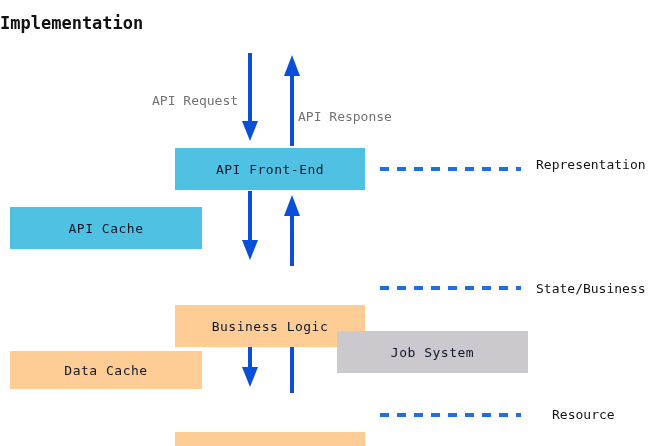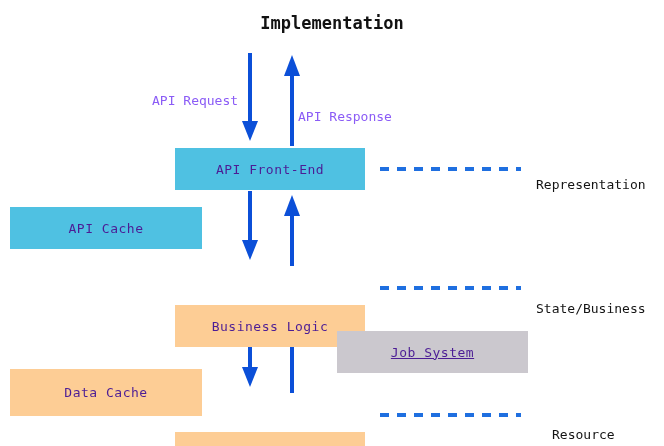--- a/index.html
+++ b/index.html
@@ -8,73 +8,72 @@
     background:#ffffff;
     font-family:"DejaVu Sans Mono", monospace;
     overflow:hidden;
     position:relative;
   }
   #canvas{position:absolute;left:0;top:0;width:664px;height:446px;}
 
   .title{
     position:absolute;
     left:0;top:13px;width:664px;
-    text-align:center;
+    text-align:left;
     font-family:"DejaVu Sans Mono", monospace;
     font-weight:bold;
     font-size:17px;
     color:#121212;
     letter-spacing:0px;
   }
 
   .box{
     position:absolute;
     display:flex;
     align-items:center;
     justify-content:center;
-    color:#4c1d95;
+    color:#0f172a;
     font-family:"DejaVu Sans Mono", monospace;
     font-size:13px;
     letter-spacing:0.5px;
     box-sizing:border-box;
   }
 
   .box-cyan{background:#4fc1e2;}
   .box-peach{background:#fdcd95;margin-top:38px;}
-  .box-gray{background:#cbc8ce;text-decoration:underline;}
+  .box-gray{background:#cbc8ce;}
 
   
   #box-api-frontend{left:175px;top:148px;width:190px;height:42px;}
   #box-business-logic{left:175px;top:267px;width:190px;height:42px;}
   #box-data{left:175px;top:394px;width:190px;height:52px;}
 
   
   #box-api-cache{left:10px;top:207px;width:192px;height:42px;}
-  #box-data-cache{left:10px;top:331px;width:192px;height:47px;}
+  #box-data-cache{left:10px;top:313px;width:192px;height:38px;}
 
   
   #box-job-system{left:337px;top:331px;width:191px;height:42px;}
 
   .side-label{
     position:absolute;
     font-family:"DejaVu Sans Mono", monospace;
     font-size:13px;
     color:#141414;
     white-space:nowrap;
-    margin-top:20px;
   }
   #label-representation{left:536px;top:157px;}
   #label-state-transfer{left:536px;top:281px;}
   #label-resource{left:552px;top:407px;}
 
   .arrow-label{
     position:absolute;
     font-family:"DejaVu Sans Mono", monospace;
     font-size:13px;
-    color:#8b5cf6;
+    color:#737373;
     white-space:nowrap;
   }
   #label-api-request{left:152px;top:93px;}
   #label-api-response{left:298px;top:93px;margin-top:16px;}
 </style>
 </head>
 <body>
 
 <svg id="canvas" viewBox="0 0 664 446">
 

